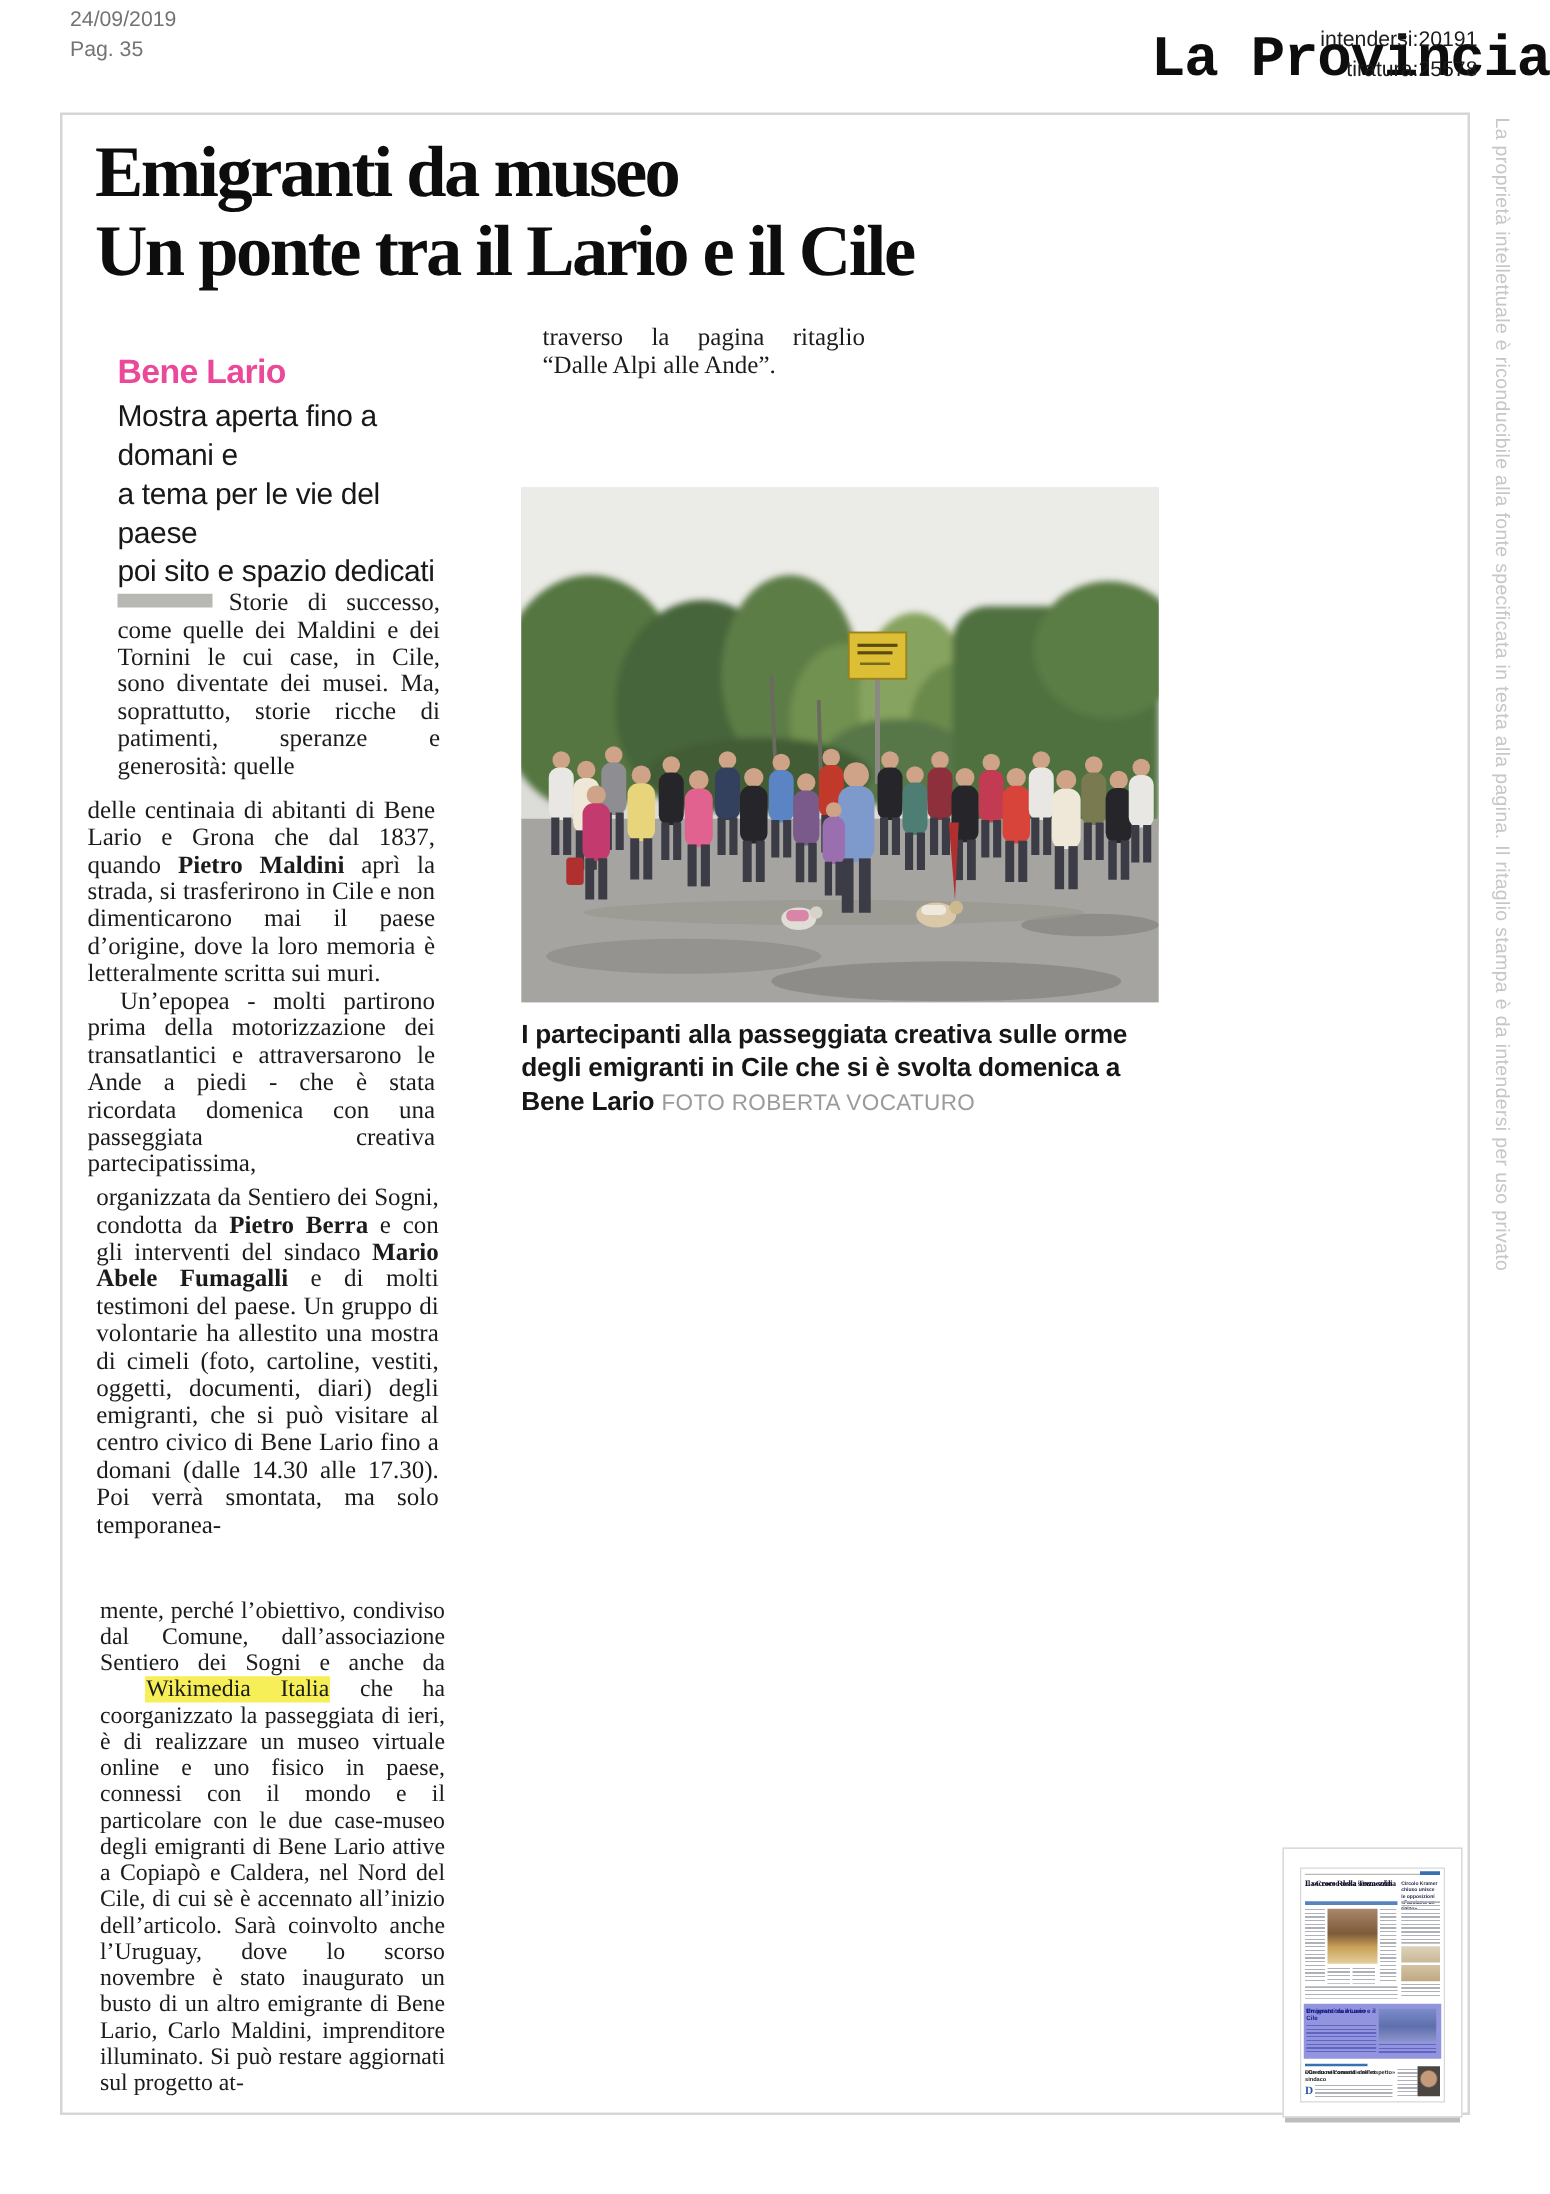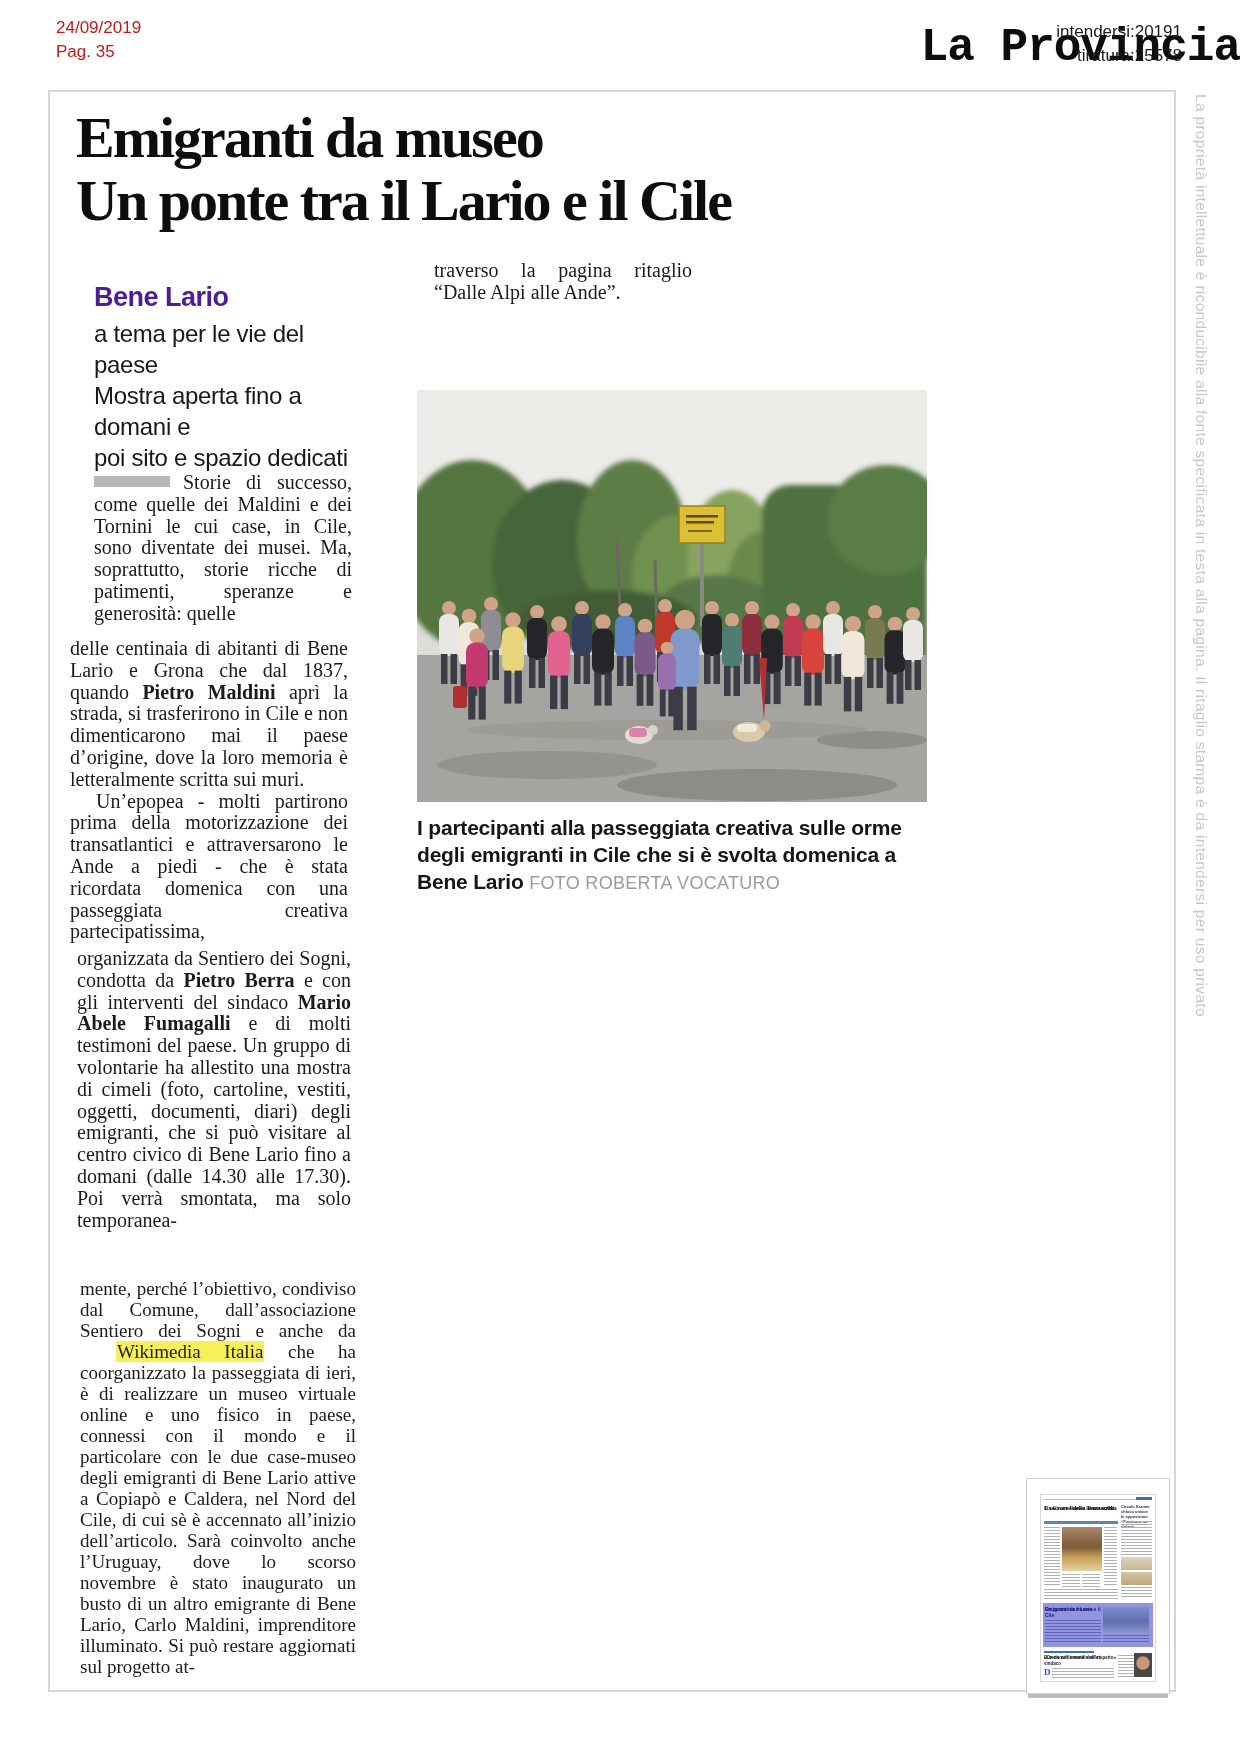--- a/index.html
+++ b/index.html
@@ -1,34 +1,34 @@
 <!DOCTYPE html>
 <html lang="it"><head>
 <meta charset="utf-8">
 <style>
   html,body{margin:0;padding:0;}
   body{background:#ffffff;font-family:"Liberation Sans",sans-serif;}
   .page{position:relative;width:1240px;height:1755px;background:#fff;overflow:hidden;}
 
   
-  .hdr-left{position:absolute;left:56px;top:16px;font-size:17px;line-height:24px;color:#b91c1c;}
+  .hdr-left{position:absolute;left:56px;top:4px;font-size:17px;line-height:24px;color:#737373;}
   .hdr-right{position:absolute;right:58px;top:20px;font-size:17px;line-height:24px;color:#1c1c1c;text-align:right;}
   .masthead{position:absolute;left:0;right:0;top:22px;text-align:right;
             font-family:Liberation Mono, monospace;font-weight:bold;font-size:46px;
             letter-spacing:-1px;color:#0d0d0d;}
 
   
   .abox{position:absolute;left:48px;top:90px;width:1128px;height:1602px;
         border:2px solid #d6d6d3;box-sizing:border-box;}
 
   .headline{position:absolute;left:26px;top:14px;
             font-family:"Liberation Serif",serif;font-weight:bold;
             font-size:58px;line-height:63px;letter-spacing:-2px;color:#0d0d0d;}
 
-  .kicker{position:absolute;left:44px;top:190px;font-size:27px;font-weight:bold;color:#4c1d95;letter-spacing:-0.5px;}
+  .kicker{position:absolute;left:44px;top:190px;font-size:27px;font-weight:bold;color:#ec4899;letter-spacing:-0.5px;}
   .deck{position:absolute;left:44px;top:226px;width:270px;font-size:24px;line-height:31px;color:#181818;letter-spacing:-0.3px;}
 
   .body-text{font-family:"Liberation Serif",serif;font-size:20px;line-height:21.8px;
              color:#1b1b1b;text-align:justify;}
   .body-text p{margin:0;}
   .p1{position:absolute;left:44px;top:380px;width:258px;}
   .p2{position:absolute;left:20px;top:546px;width:278px;}
   .p2 .indent{text-indent:26px;}
   .p3{position:absolute;left:27px;top:856px;width:274px;}
   .p4{position:absolute;left:30px;top:1186px;width:276px;font-size:19px;line-height:21px;}
@@ -105,22 +105,22 @@
   <div class="abox">
 
     <div class="headline">
       <div>Emigranti da museo</div>
       <div>Un ponte tra il Lario e il Cile</div>
     </div>
 
     <div class="kicker">Bene Lario</div>
 
     <div class="deck">
+      <div>Mostra aperta fino a domani e</div>
       <div>a tema per le vie del paese</div>
-      <div>Mostra aperta fino a domani e</div>
       <div>poi sito e spazio dedicati</div>
     </div>
 
     <div class="body-text p1">
       <p><span class="dash"></span><span><span>Storie di successo, come quelle dei Maldini e dei Tornini le cui case, in Cile, sono diventate dei musei. Ma, soprattutto, storie ricche di patimenti, speranze e generosità: quelle</span></span></p>
     </div>
 
     <div class="body-text p2">
       <p><span>delle centinaia di abitanti di Bene Lario e Grona che dal 1837, quando </span><span style="font-weight: bold;">Pietro Maldini</span><span> aprì la strada, si trasferirono in Cile e non dimenticarono mai il paese d’origine, dove la loro memoria è letteralmente scritta sui muri.</span></p>
       <p class="indent"><span>Un’epopea - molti partirono prima della motorizzazione dei transatlantici e attraversarono le Ande a piedi - che è stata ricordata domenica con una passeggiata creativa partecipatissima,</span></p>

